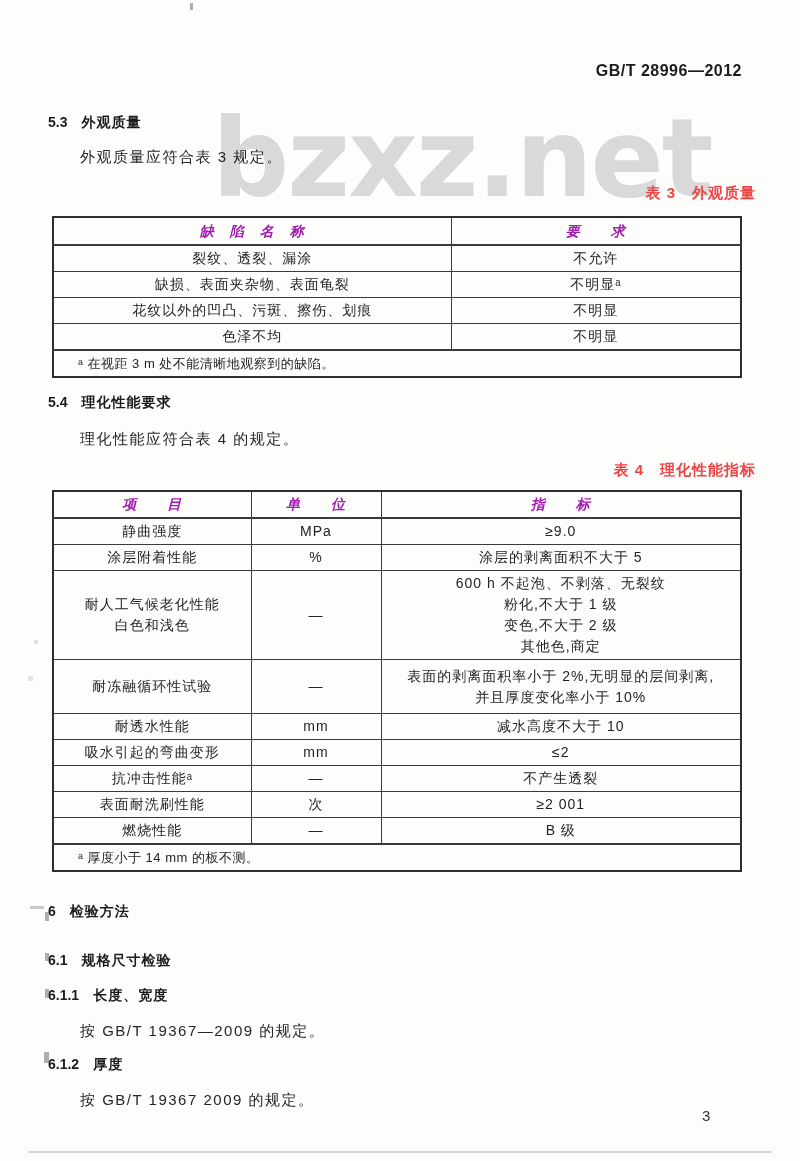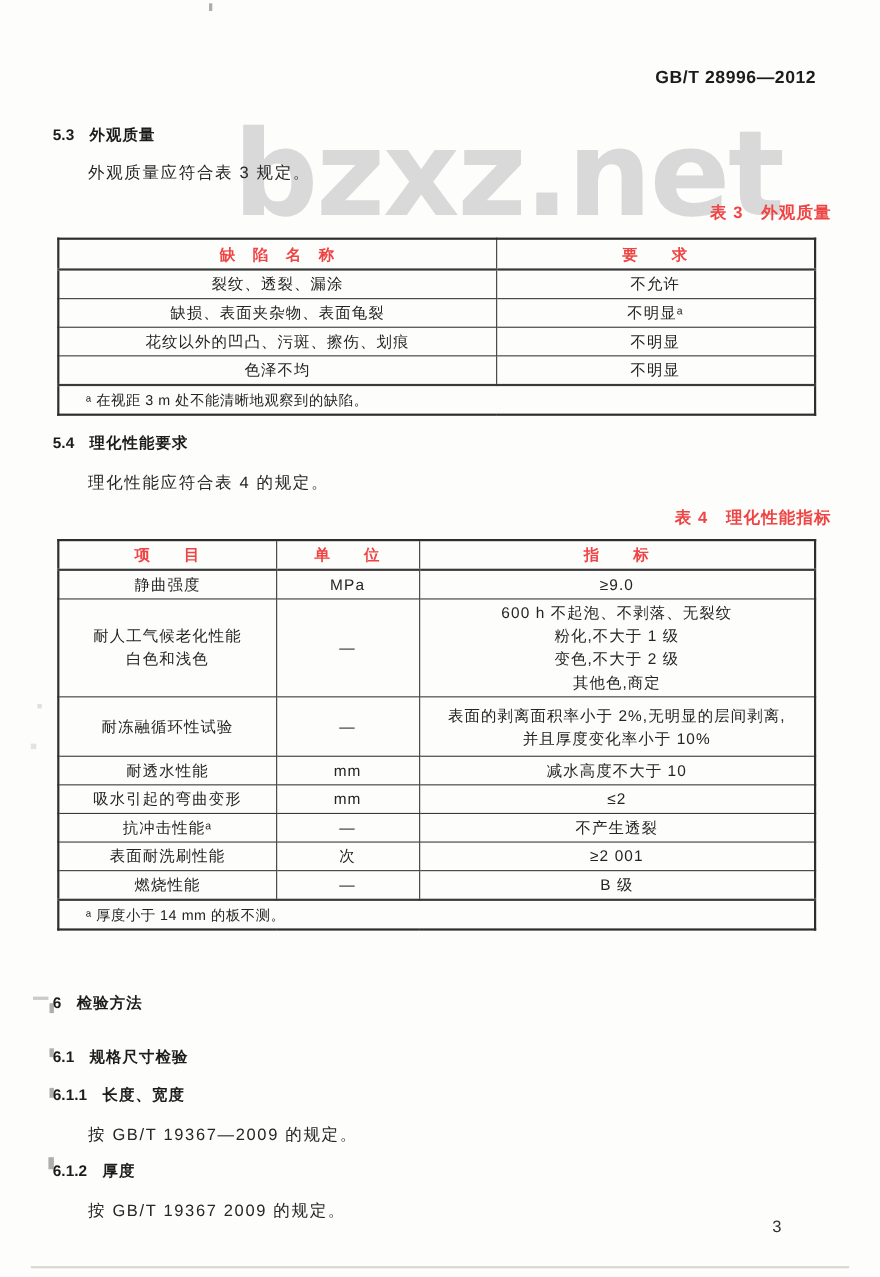--- a/index.html
+++ b/index.html
@@ -32,21 +32,21 @@
     border-collapse:collapse;table-layout:fixed;
     background:transparent;
   }
   table.doc{border:2px solid #2e2e2e;}
   table.doc td{
     border:1px solid #3a3a3a;
     text-align:center;vertical-align:middle;
     font-size:14px;color:#242424;letter-spacing:1px;
     padding:2px 4px;line-height:21px;
   }
-  table.doc tr.head td{font-weight:bold;border-bottom-width:2px;color:#ef4444;}
+  table.doc tr.head td{font-weight:bold;border-bottom-width:2px;color:#a21caf;font-style:italic;}
   table.doc td.fn{
     text-align:left;padding-left:24px;font-size:13px;letter-spacing:.5px;
     border-top-width:2px;
   }
   .line{line-height:21px;}
   .pagenum{position:absolute;left:702px;top:1107px;font-size:15px;color:#333;}
   .bottom-line{position:absolute;left:28px;top:1151px;width:744px;height:2px;background:#d7d7d4;}
   .artifact{position:absolute;background:#6d6d68;opacity:.55;}
 </style>
 </head>
@@ -116,20 +116,25 @@
           <tr class="head" style="height:27px">
         <td>项　　目</td>
         <td>单　　位</td>
         <td>指　　标</td>
       </tr>
       <tr style="height:25px">
         <td>静曲强度</td>
         <td>MPa</td>
         <td>≥9.0</td>
       </tr>
+      <tr style="height:24px">
+        <td>涂层附着性能</td>
+        <td>%</td>
+        <td>涂层的剥离面积不大于 5</td>
+      </tr>
       <tr style="height:86px">
         <td>
           <div class="line">耐人工气候老化性能</div>
           <div class="line">白色和浅色</div>
         </td>
         <td>—</td>
         <td>
           <div class="line">600 h 不起泡、不剥落、无裂纹</div>
           <div class="line">粉化,不大于 1 级</div>
           <div class="line">变色,不大于 2 级</div>

